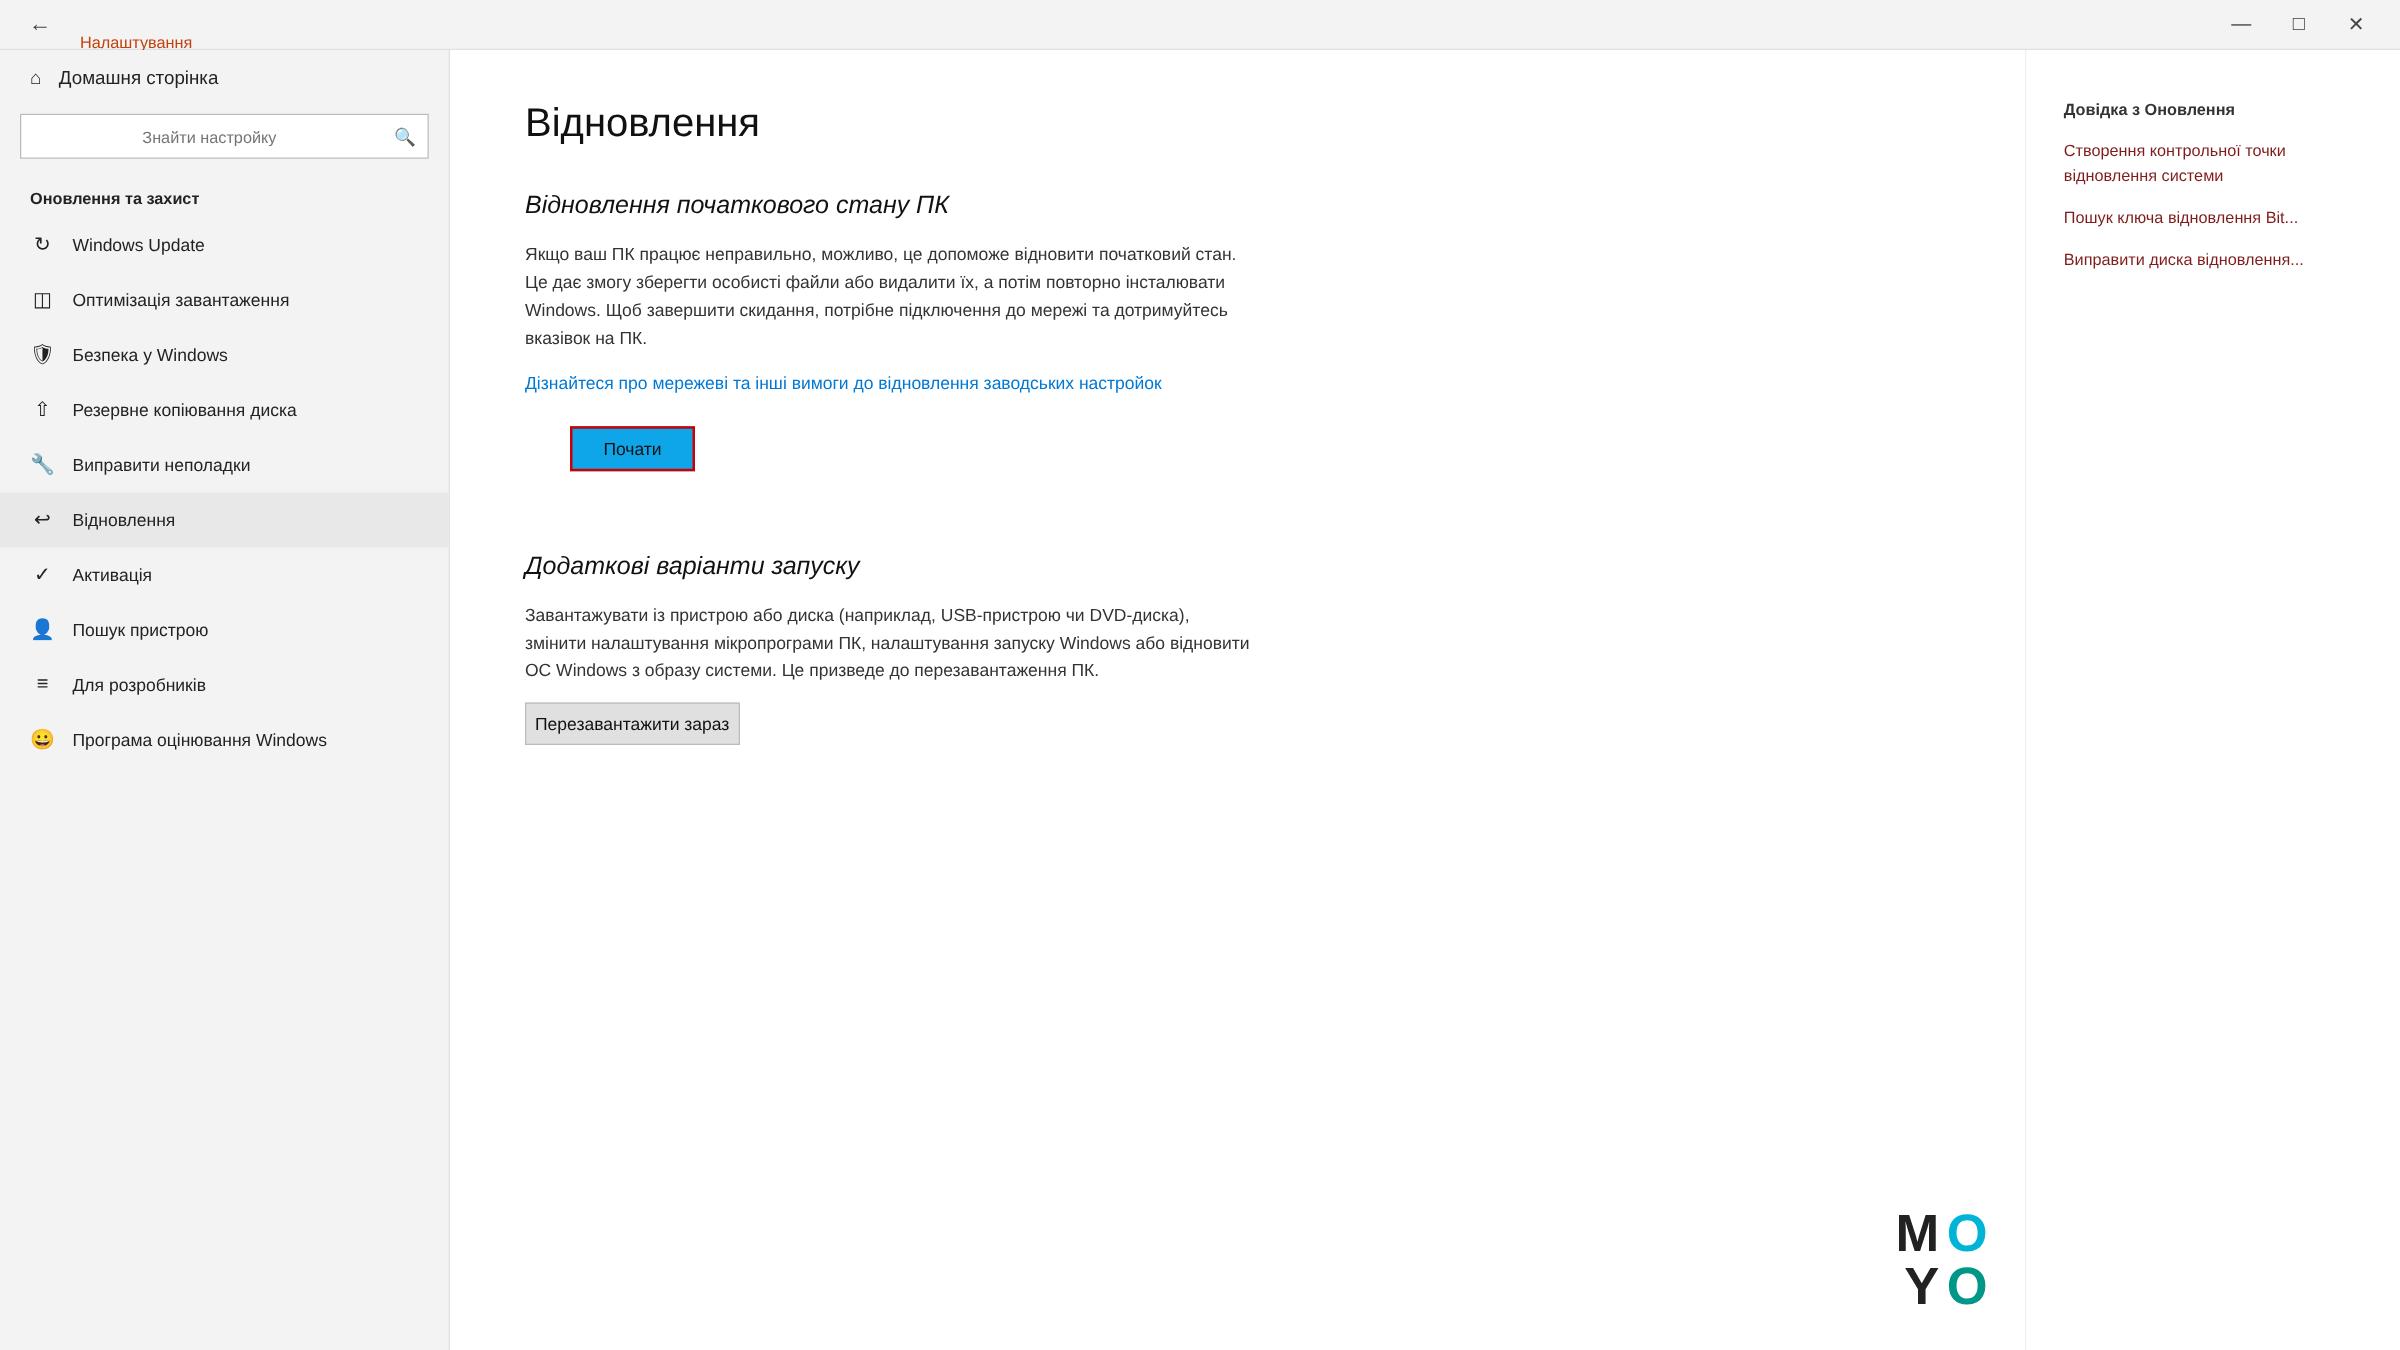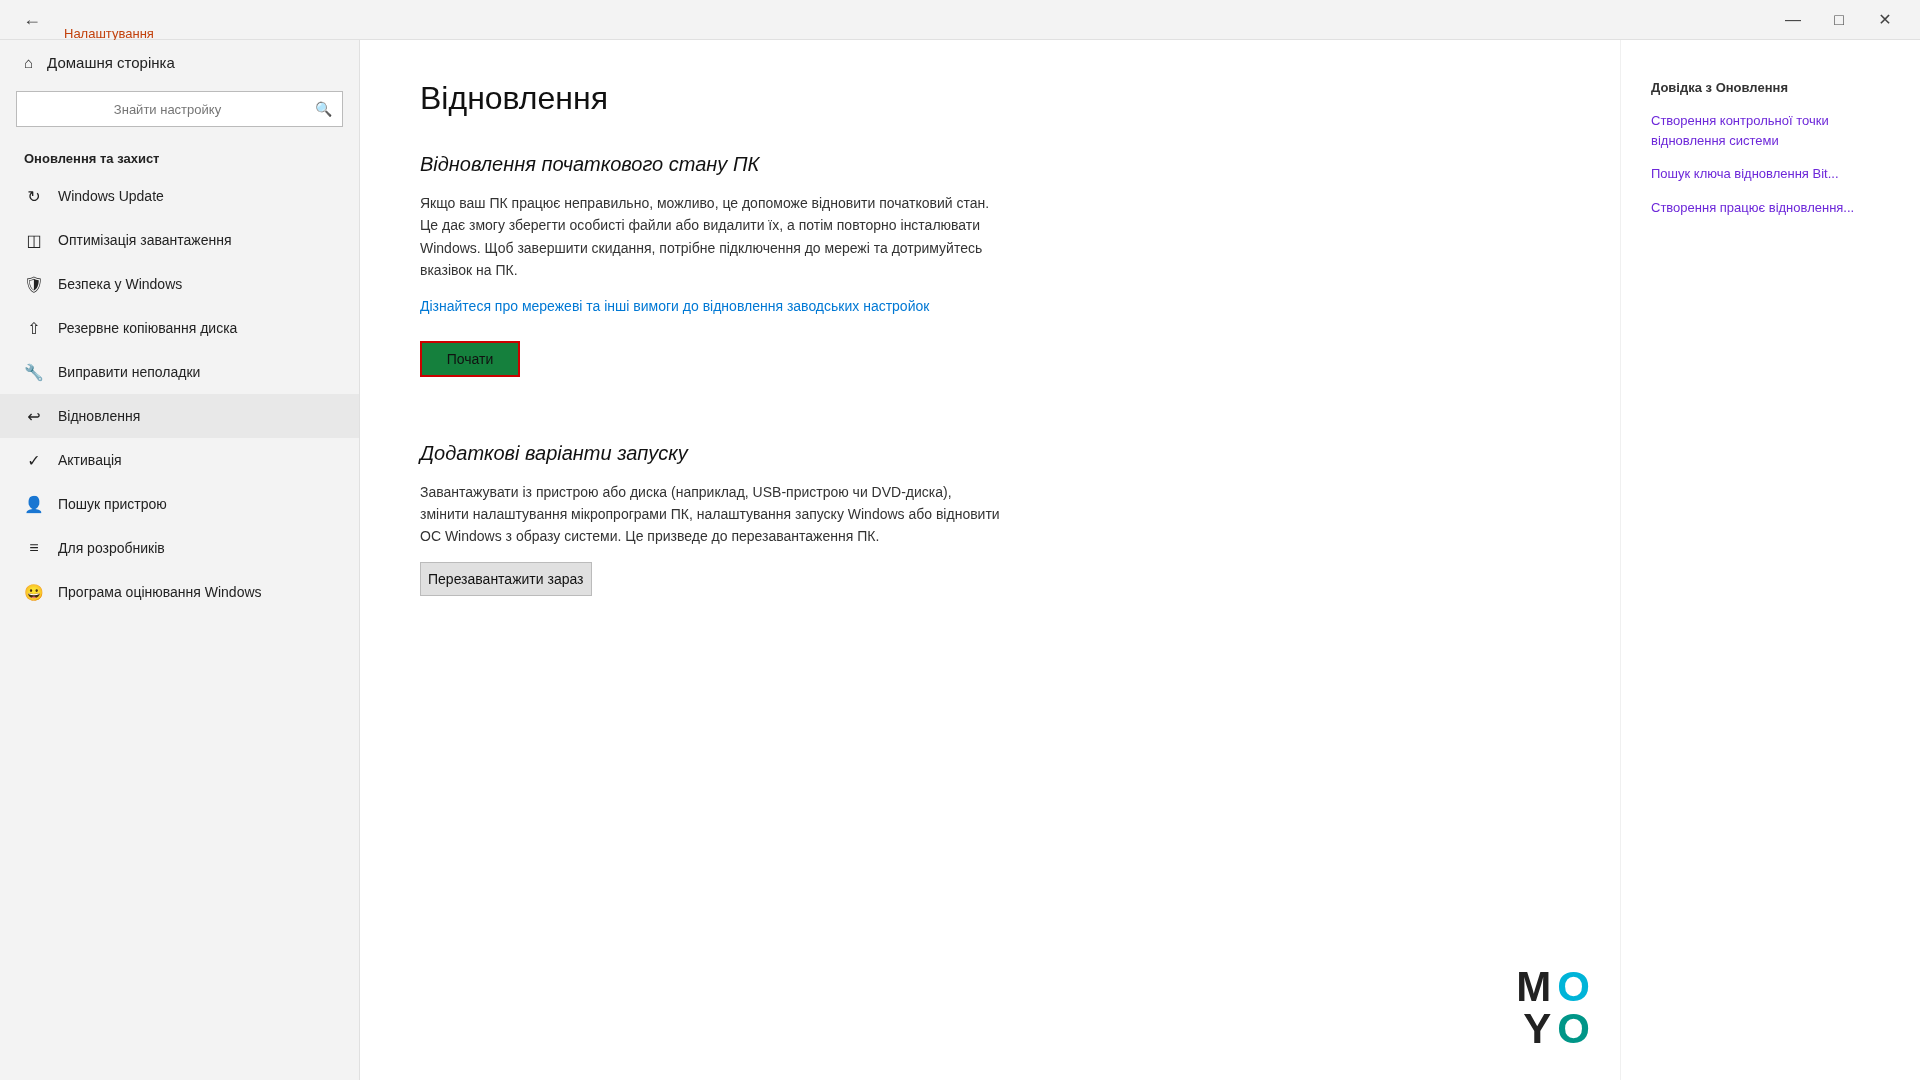--- a/index.html
+++ b/index.html
@@ -216,21 +216,21 @@
       border-left: 1px solid #f0f0f0;
       overflow-y: auto;
     }
     .help-title {
       font-size: 13px;
       font-weight: 600;
       color: #333;
       margin-bottom: 16px;
     }
     .help-link {
-      color: #6d28d9;
+      color: #7f1d1d;
       font-size: 13px;
       cursor: pointer;
       display: block;
       margin-bottom: 14px;
       line-height: 1.5;
       text-decoration: none;
     }
 
     
     .moyo-logo {
@@ -246,28 +246,29 @@
       gap: 6px;
       line-height: 1;
     }
     .moyo-m { font-size: 42px; font-weight: 700; color: #222; }
     .moyo-o-blue { font-size: 42px; font-weight: 700; color: #00b4d8; }
     .moyo-y { font-size: 42px; font-weight: 700; color: #222; }
     .moyo-o-teal { font-size: 42px; font-weight: 700; color: #009688; }
 
     
     .btn-highlighted {
-      background: #15803d;
+      background: #0ea5e9;
       border: 2px solid #cc0000;
       color: #111;
       font-size: 14px;
       padding: 8px 20px;
       cursor: pointer;
       min-width: 100px;
       outline: none;
+      margin-left: 36px;
     }
   </style>
 </head>
 <body>
 
 <div class="titlebar">
   <div class="titlebar-left">
     <div class="back-btn">←</div>
     <span class="titlebar-title">Налаштування</span>
   </div>
@@ -366,16 +367,16 @@
         <span class="moyo-o-teal">O</span>
       </div>
     </div>
 
   </div>
 
   <div class="help-panel">
     <div class="help-title">Довідка з Оновлення</div>
     <a class="help-link">Створення контрольної точки відновлення системи</a>
     <a class="help-link">Пошук ключа відновлення Bit...</a>
-    <a class="help-link">Створення працює відновлення...</a>
+    <a class="help-link">Виправити диска відновлення...</a>
   </div>
 
 </div>
 
 </body></html>

